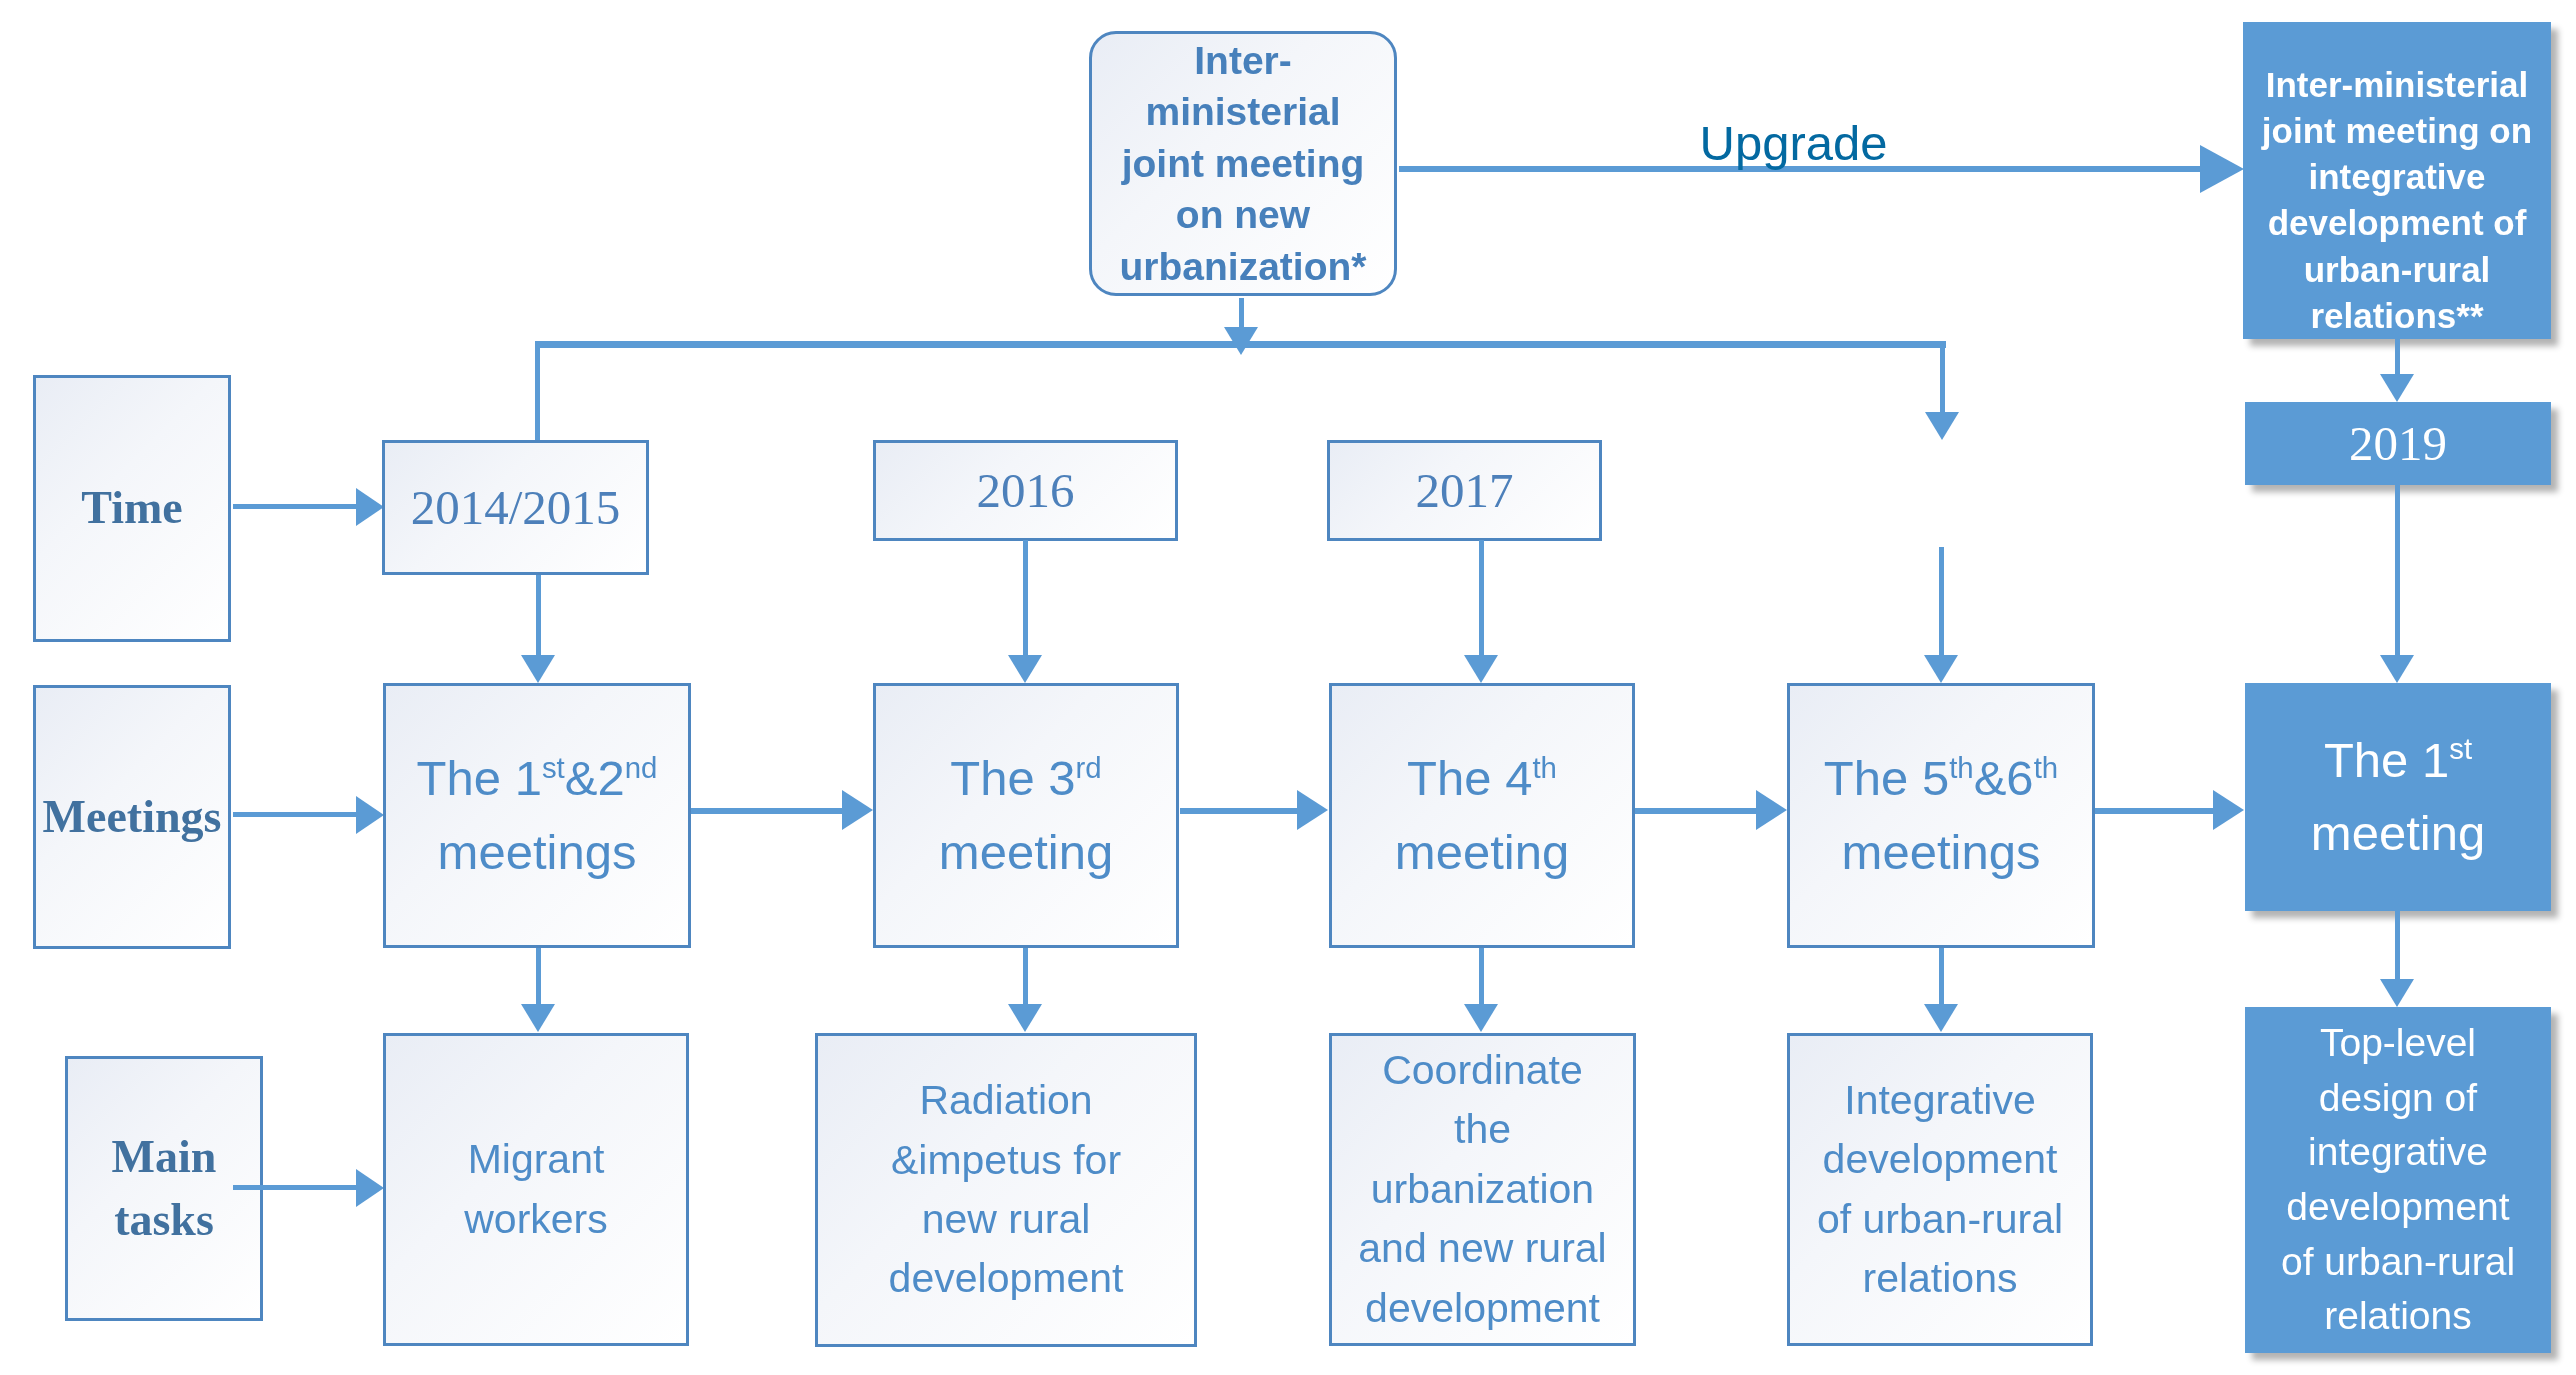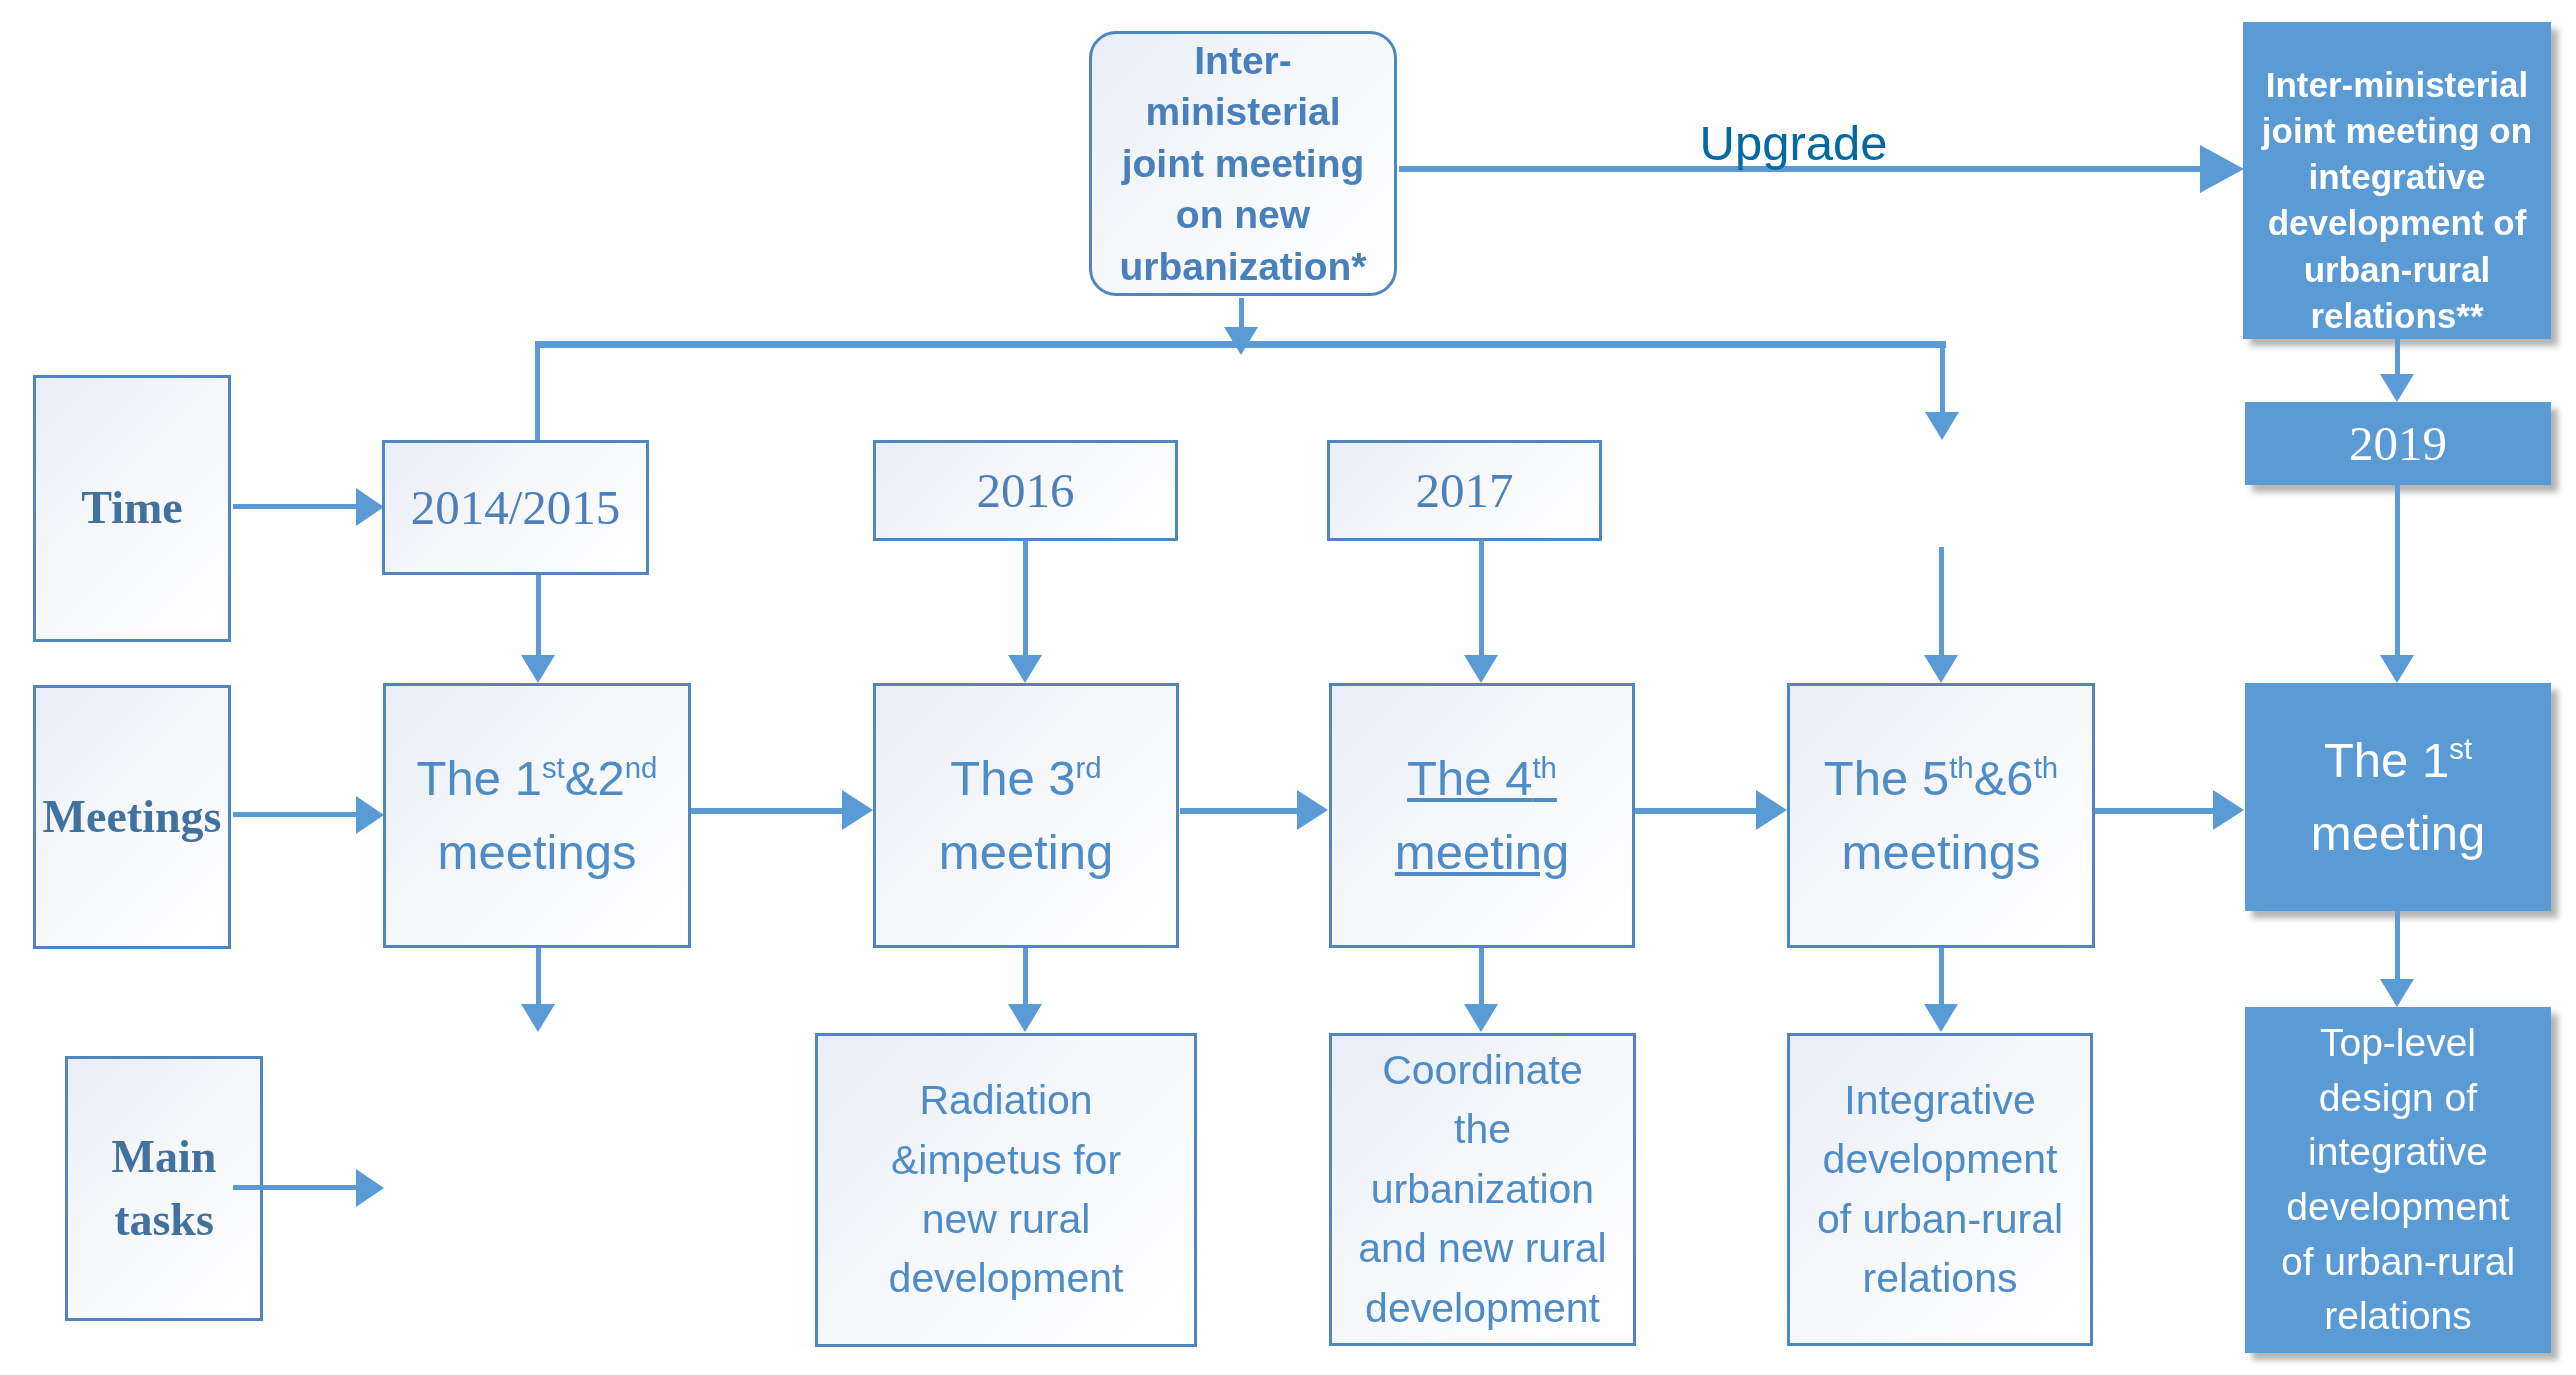--- a/index.html
+++ b/index.html
@@ -131,21 +131,21 @@
   <div class="tri" style="left:2380px; top:655px; border-width:28px 17.3px 0 17.3px; border-top-color:#5b9bd5;"></div>
 
   <div class="node white sans-body" style="left:383px; top:683px; width:308px; height:265px;">
     <span>The 1<sup>st</sup>&amp;2<sup>nd</sup>
 meetings</span>
   </div>
   <div class="node white sans-body" style="left:873px; top:683px; width:306px; height:265px;">
     <span>The 3<sup>rd</sup>
 meeting</span>
   </div>
-  <div class="node white sans-body" style="left:1329px; top:683px; width:306px; height:265px;text-decoration:underline;">
+  <div class="node white sans-body" style="left:1329px; top:683px; width:306px; height:265px;">
     <span>The 4<sup>th</sup>
 meeting</span>
   </div>
   <div class="node white sans-body" style="left:1787px; top:683px; width:308px; height:265px;">
     <span>The 5<sup>th</sup>&amp;6<sup>th</sup>
 meetings</span>
   </div>
   <div class="node blue sans-body" style="left:2245px; top:683px; width:306px; height:228px;">
     <span>The 1<sup>st</sup>
 meeting</span>
@@ -164,20 +164,24 @@
   <div class="tri" style="left:521px; top:1004px; border-width:28px 17.3px 0 17.3px; border-top-color:#5b9bd5;"></div>
   <div class="line" style="left:1023px; top:948px; width:4.7px; height:60px;"></div>
   <div class="tri" style="left:1008px; top:1004px; border-width:28px 17.3px 0 17.3px; border-top-color:#5b9bd5;"></div>
   <div class="line" style="left:1479px; top:948px; width:4.7px; height:60px;"></div>
   <div class="tri" style="left:1464px; top:1004px; border-width:28px 17.3px 0 17.3px; border-top-color:#5b9bd5;"></div>
   <div class="line" style="left:1939px; top:948px; width:4.7px; height:60px;"></div>
   <div class="tri" style="left:1924px; top:1004px; border-width:28px 17.3px 0 17.3px; border-top-color:#5b9bd5;"></div>
   <div class="line" style="left:2395px; top:911px; width:4.7px; height:71px;"></div>
   <div class="tri" style="left:2380px; top:979px; border-width:28px 17.3px 0 17.3px; border-top-color:#5b9bd5;"></div>
 
+  <div class="node white sans-body task" style="left:383px; top:1033px; width:306px; height:313px;">
+    <span>Migrant
+workers</span>
+  </div>
   <div class="node white sans-body task" style="left:815px; top:1033px; width:382px; height:314px;">
     <span>Radiation
 &amp;impetus for
 new rural
 development</span>
   </div>
   <div class="node white sans-body task" style="left:1329px; top:1033px; width:307px; height:313px;">
     <span>Coordinate
 the
 urbanization

